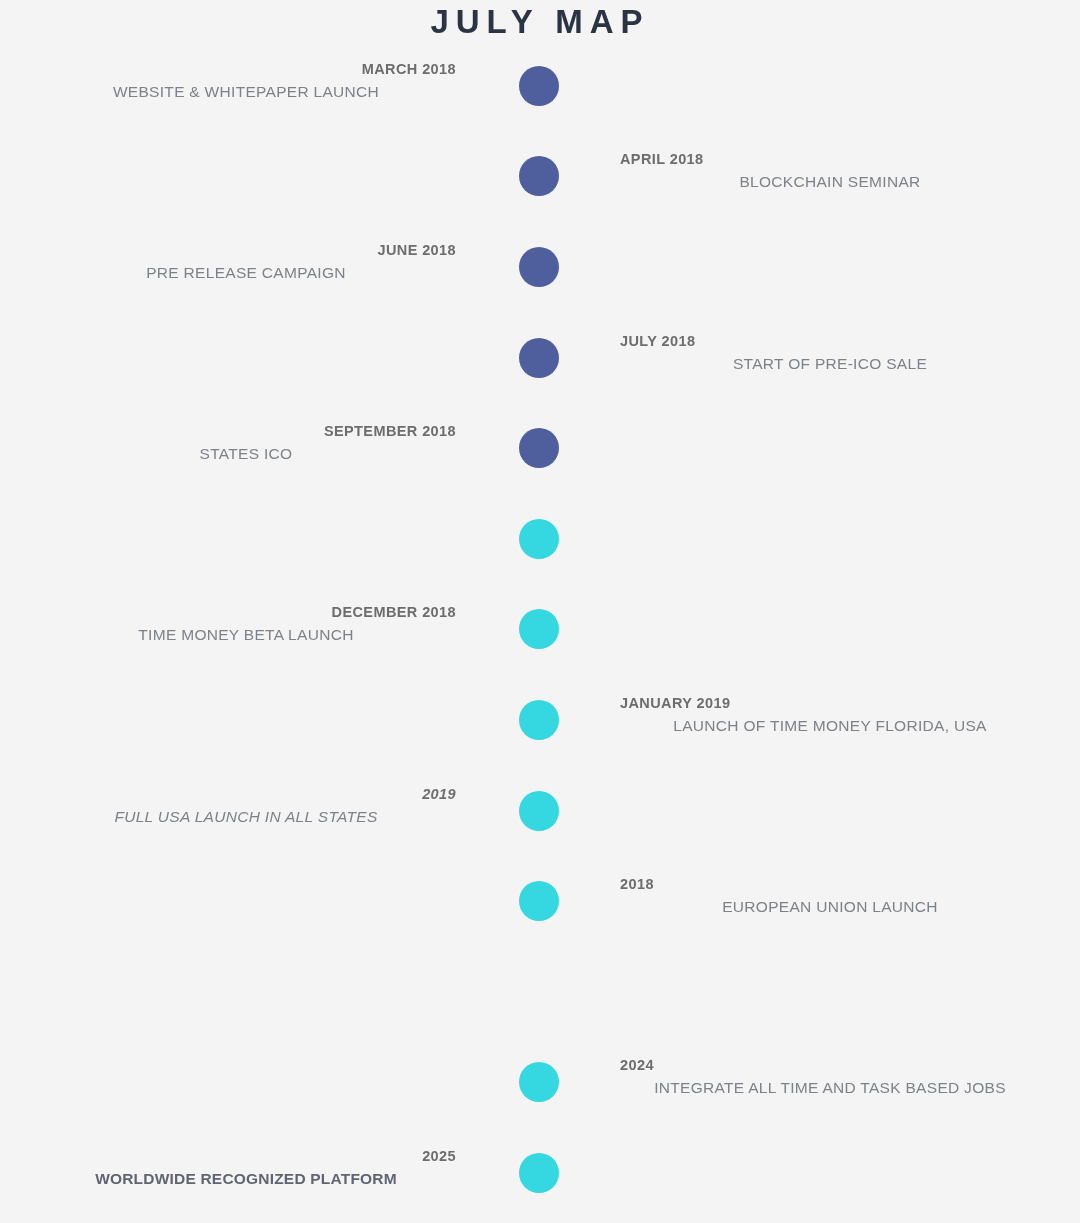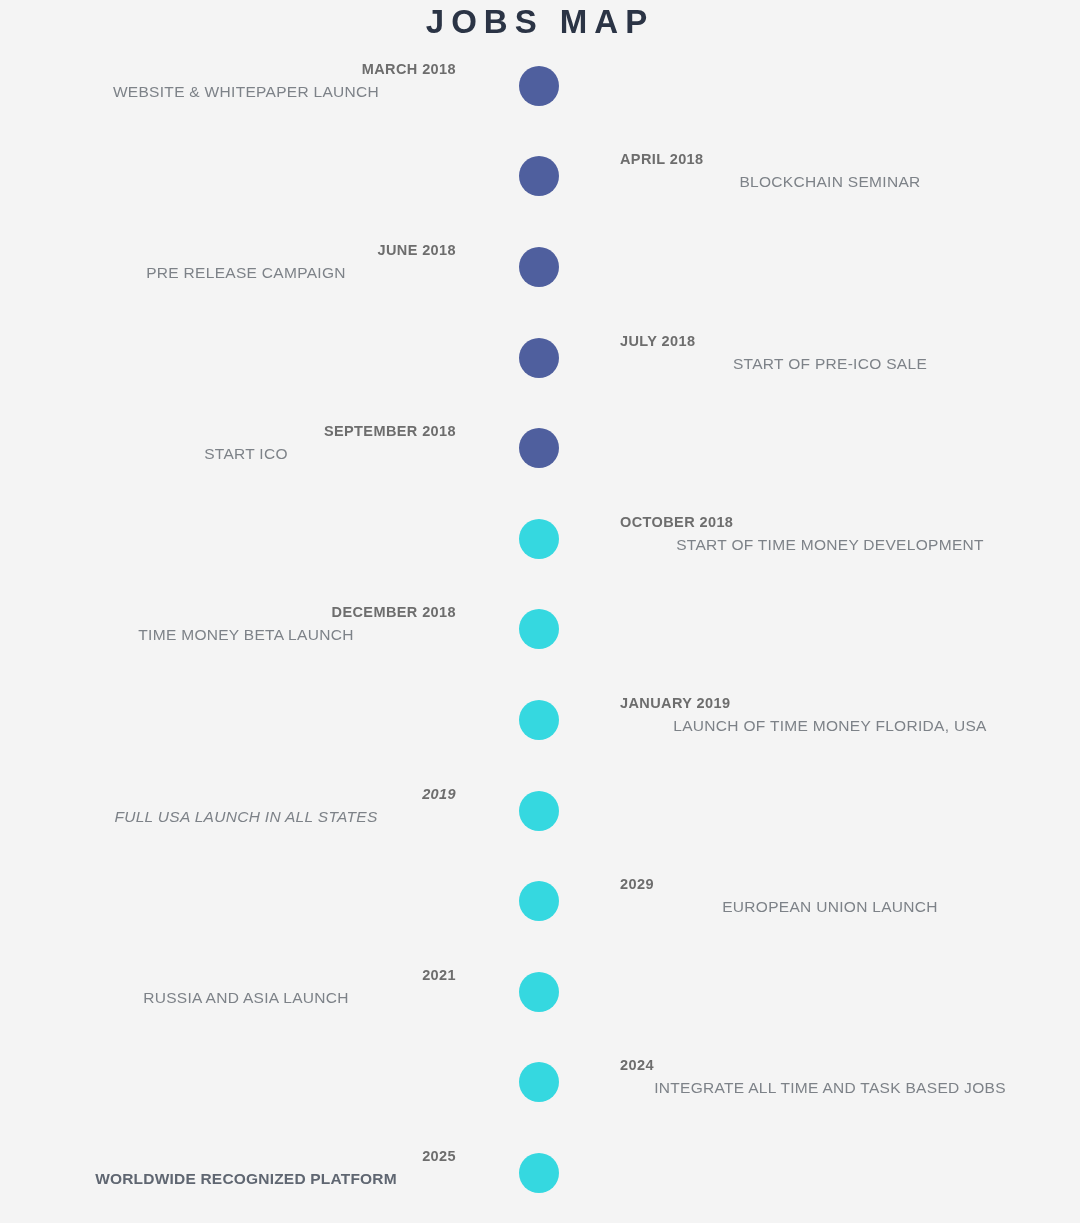--- a/index.html
+++ b/index.html
@@ -103,21 +103,21 @@
     font-weight:bold;
     color:#5f6671;
     letter-spacing:0.2px;
   }
 </style>
 </head>
 <body>
 
 <div id="roadmap-page">
 
-  <div id="page-title">JOBS MAP</div>
+  <div id="page-title">JULY MAP</div>
 
   <div id="timeline">
       <div class="timeline-row" style="top: 51px;">
         <div class="node-dot phase-blue"></div>
         <div class="entry-text side-left">
           <span class="entry-date">MARCH 2018</span>
           <span class="entry-desc">WEBSITE &amp; WHITEPAPER LAUNCH</span>
         </div>
       </div>
       <div class="timeline-row" style="top: 141px; text-decoration: underline;">
@@ -138,29 +138,25 @@
         <div class="node-dot phase-blue"></div>
         <div class="entry-text side-right">
           <span class="entry-date">JULY 2018</span>
           <span class="entry-desc">START OF PRE-ICO SALE</span>
         </div>
       </div>
       <div class="timeline-row" style="top: 413px;">
         <div class="node-dot phase-blue"></div>
         <div class="entry-text side-left">
           <span class="entry-date">SEPTEMBER 2018</span>
-          <span class="entry-desc">START ICO</span>
+          <span class="entry-desc">STATES ICO</span>
         </div>
       </div>
       <div class="timeline-row" style="top: 504px;">
         <div class="node-dot phase-cyan"></div>
-        <div class="entry-text side-right">
-          <span class="entry-date">OCTOBER 2018</span>
-          <span class="entry-desc">START OF TIME MONEY DEVELOPMENT</span>
-        </div>
       </div>
       <div class="timeline-row" style="top: 594px;">
         <div class="node-dot phase-cyan"></div>
         <div class="entry-text side-left">
           <span class="entry-date">DECEMBER 2018</span>
           <span class="entry-desc">TIME MONEY BETA LAUNCH</span>
         </div>
       </div>
       <div class="timeline-row" style="top: 685px;">
         <div class="node-dot phase-cyan"></div>
@@ -172,29 +168,22 @@
       <div class="timeline-row" style="top: 776px; font-style: italic;">
         <div class="node-dot phase-cyan"></div>
         <div class="entry-text side-left">
           <span class="entry-date">2019</span>
           <span class="entry-desc">FULL USA LAUNCH IN ALL STATES</span>
         </div>
       </div>
       <div class="timeline-row" style="top: 866px;">
         <div class="node-dot phase-cyan"></div>
         <div class="entry-text side-right">
-          <span class="entry-date">2029</span>
+          <span class="entry-date">2018</span>
           <span class="entry-desc">EUROPEAN UNION LAUNCH</span>
-        </div>
-      </div>
-      <div class="timeline-row" style="top: 957px;">
-        <div class="node-dot phase-cyan"></div>
-        <div class="entry-text side-left">
-          <span class="entry-date">2021</span>
-          <span class="entry-desc">RUSSIA AND ASIA LAUNCH</span>
         </div>
       </div>
       <div class="timeline-row" style="top: 1047px;">
         <div class="node-dot phase-cyan"></div>
         <div class="entry-text side-right">
           <span class="entry-date">2024</span>
           <span class="entry-desc">INTEGRATE ALL TIME AND TASK BASED JOBS</span>
         </div>
       </div>
       <div class="timeline-row" style="top: 1138px;">

